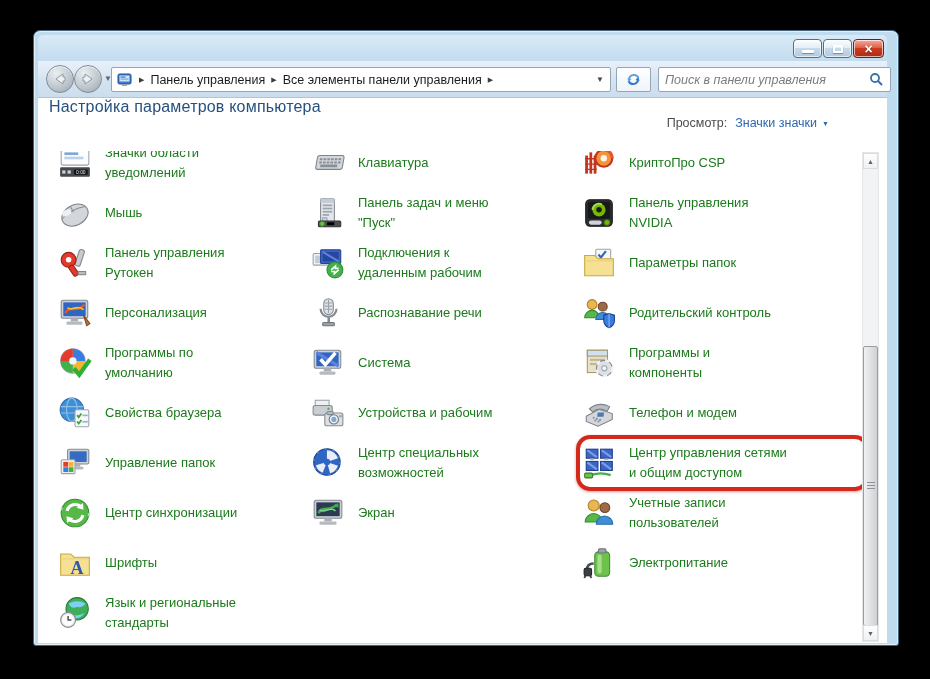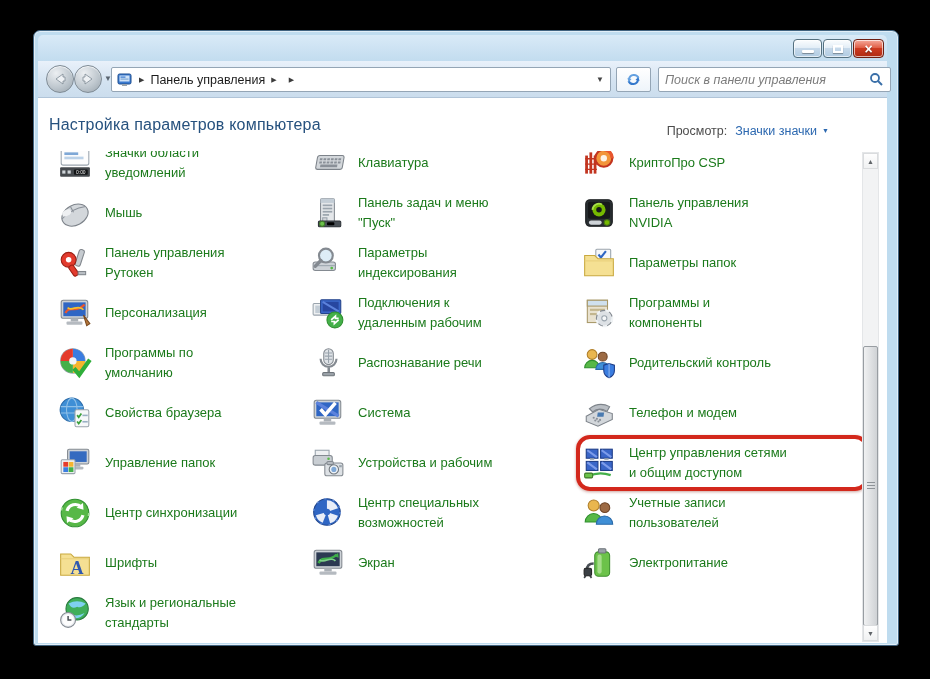--- a/index.html
+++ b/index.html
@@ -45,24 +45,24 @@
   .addr-drop{margin-left:auto;width:16px;text-align:center;font-size:8px;color:#444;}
   .refresh-btn{position:absolute;left:578px;top:6px;width:35px;height:25px;background:linear-gradient(#fff,#eef4fa);
     border:1px solid #94a5b5;border-radius:2px;display:flex;align-items:center;justify-content:center;}
   .searchbox{position:absolute;left:620px;top:6px;width:233px;height:25px;background:#fff;
     border:1px solid #94a5b5;border-radius:2px;display:flex;align-items:center;padding:0 6px;}
   .searchbox input{flex:1;border:none;outline:none;font-family:"Liberation Sans",sans-serif;
     font-size:12.5px;font-style:italic;color:#737373;background:transparent;}
   .searchbox input::placeholder{color:#7c7c7c;font-style:italic;}
 
   
-  .cp-header{height:53px;background:#fff;display:flex;align-items:center;
-    padding:0 58px 0 11px;}
+  .cp-header{height:53px;background:#fff;display:flex;align-items:flex-start;
+    padding:0 58px 0 11px;flex-direction:column;}
   .cp-title{font-size:16px;color:var(--title-blue);letter-spacing:.2px;}
-  .view-ctl{margin-left:auto;display:flex;align-items:center;font-size:12.5px;margin-top:12px;}
+  .view-ctl{margin-left:auto;display:flex;align-items:center;font-size:12.5px;}
   .view-label{color:#4c4c4c;margin-right:8px;}
   .view-link{color:var(--view-link);cursor:pointer;}
   .view-arrow{color:var(--view-link);font-size:7px;margin-left:5px;}
 
   
   .content{position:relative;height:492px;background:#fff;overflow:hidden;}
   .col{position:absolute;top:-13px;}
   .col1{left:20px;width:250px;} .col2{left:273px;width:235px;} .col3{left:544px;width:300px;}
   .cell{height:50px;display:flex;align-items:center;position:relative;cursor:pointer;}
   .cell .ic{width:34px;height:34px;flex:0 0 34px;margin-right:13px;}
@@ -118,20 +118,21 @@
         <rect x="1" y="2" width="13" height="10" rx="1.5" fill="#3a7ad0" stroke="#1d4c8e"></rect>
         <rect x="2.5" y="3.5" width="10" height="6" fill="#cfe2f6"></rect>
         <rect x="3.5" y="4.5" width="5" height="1.2" fill="#3a7ad0"></rect>
         <rect x="3.5" y="6.5" width="8" height="1.2" fill="#7fa8d6"></rect>
         <rect x="5" y="12" width="5" height="2" fill="#9aa4ad"></rect>
       </svg>
       <span id="breadcrumb" style="display:flex;align-items:center;">
           <span class="crumb-sep">▶</span>
           <span class="crumb">Панель управления</span>
           <span class="crumb-sep">▶</span>
+          <span class="crumb">Все элементы панели управления</span>
           <span class="crumb-sep">▶</span>
         </span>
       <span class="addr-drop">▼</span>
     </div>
 
     <div class="refresh-btn">
       <svg width="17" height="17" viewBox="0 0 17 17">
         <path d="M3.5 10 A5 5 0 0 0 13 9" fill="none" stroke="#3478cc" stroke-width="2"></path>
         <path d="M13.5 5.5 L14.5 10 L10.5 9 Z" fill="#3478cc"></path>
         <path d="M13.5 7 A5 5 0 0 0 4 8" fill="none" stroke="#64a0e0" stroke-width="2"></path>
@@ -316,31 +317,20 @@
               <rect x="11" y="20.5" width="4" height="4" fill="#d3d7db" stroke="#9aa4ad"></rect>
               <rect x="7" y="23.5" width="21" height="5.5" rx="1" fill="#4a5056" stroke="#2e3338"></rect>
               <circle cx="10.5" cy="26.2" r="2.4" fill="#6cc24a" stroke="#3f7a2a"></circle>
               <rect x="15" y="24.8" width="7" height="2.8" rx="1" fill="#7d8democ8a"></rect>
             </svg></span>
           <span class="lbl">Панель задач и меню
 "Пуск"</span>
         </div>
         <div class="cell">
           <span class="ic"><svg viewBox="0 0 32 32" width="34" height="34">
-              <rect x="2" y="15" width="21" height="8" rx="2" fill="#cdd2d7" stroke="#848a91"></rect>
-              <path d="M2 18.5 H23" stroke="#9aa4ad"></path>
-              <circle cx="19.5" cy="20.8" r="1.3" fill="#57b847"></circle>
-              <circle cx="14" cy="9" r="6.5" fill="#d5e8f5" fill-opacity=".8" stroke="#848a91" stroke-width="2"></circle>
-              <path d="M9.3 13.7 L4 19" stroke="#848a91" stroke-width="3.2" stroke-linecap="round"></path>
-            </svg></span>
-          <span class="lbl">Параметры
-индексирования</span>
-        </div>
-        <div class="cell">
-          <span class="ic"><svg viewBox="0 0 32 32" width="34" height="34">
               <rect x="2" y="7" width="15" height="11" rx="1" fill="#eef0f2" stroke="#9aa4ad"></rect>
               <rect x="4" y="9" width="11" height="7" fill="#c3cdd6"></rect>
               <rect x="9" y="3.5" width="19" height="13" rx="1" fill="#3a66c8" stroke="#24448c"></rect>
               <rect x="11" y="5.5" width="15" height="9" fill="#2746a0"></rect>
               <path d="M11 5.5 L26 14.5" stroke="#5c82dc" stroke-width="2"></path>
               <circle cx="22.5" cy="22.5" r="7.5" fill="#44b049" stroke="#2f8f2f"></circle>
               <path d="M19 22.5 L23 19 V21 H26 M26 22.5 L22 26 V24 H19" stroke="#fff" stroke-width="1.6" fill="none"></path>
             </svg></span>
           <span class="lbl">Подключения к
 удаленным рабочим</span>
@@ -437,41 +427,41 @@
               <rect x="13" y="3" width="14" height="12" rx="1" fill="#f6f8fa" stroke="#9aa4ad"></rect>
               <path d="M15.5 8 L17.8 10.8 L22.5 4.8" stroke="#2f66c4" stroke-width="2" fill="none"></path>
               <rect x="15" y="12" width="10" height="1.6" fill="#9ab0c4"></rect>
               <path d="M2.5 9 H12 L15 12 H29.5 V28 H2.5 Z" fill="#f5e093" stroke="#c9a93f"></path>
               <path d="M2.5 14 H29.5" stroke="#e8d07a"></path>
             </svg></span>
           <span class="lbl">Параметры папок</span>
         </div>
         <div class="cell">
           <span class="ic"><svg viewBox="0 0 32 32" width="34" height="34">
+              <circle cx="9.5" cy="8" r="4.6" fill="#e9b64f" stroke="#b07f2a"></circle>
+              <path d="M2.5 20.5 a7 7 0 0 1 14 0 Z" fill="#57b847" stroke="#2f8f2f"></path>
+              <circle cx="19.5" cy="10" r="4.2" fill="#9c6a44" stroke="#6e4426"></circle>
+              <path d="M13 22 a6.5 6.5 0 0 1 13 0 Z" fill="#3f8fd6" stroke="#2a6aa8"></path>
+              <path d="M20.5 18 L25.5 16.5 L30.5 18 V23 C30.5 26.5 28 28.8 25.5 29.8 C23 28.8 20.5 26.5 20.5 23 Z" fill="#3a7de0" stroke="#1d3c86"></path>
+              <path d="M25.5 16.5 L25.5 29.8" stroke="#8fb4ec"></path>
+            </svg></span>
+          <span class="lbl">Родительский контроль</span>
+        </div>
+        <div class="cell">
+          <span class="ic"><svg viewBox="0 0 32 32" width="34" height="34">
               <rect x="5" y="4" width="19" height="21" fill="#e9e2cf" stroke="#a89868"></rect>
               <rect x="5" y="4" width="19" height="5.5" fill="#cfe0ee" stroke="#a89868"></rect>
               <rect x="7.5" y="12" width="14" height="2" fill="#c3b68e"></rect>
               <rect x="7.5" y="16" width="14" height="2" fill="#c3b68e"></rect>
               <circle cx="21" cy="21" r="7.5" fill="#dde1e5" stroke="#848a91"></circle>
               <circle cx="21" cy="21" r="7.5" fill="none" stroke="#f0f3f5" stroke-width="2" stroke-dasharray="4 5"></circle>
               <circle cx="21" cy="21" r="2.4" fill="#f6f8fa" stroke="#9aa4ad"></circle>
             </svg></span>
           <span class="lbl">Программы и
 компоненты</span>
-        </div>
-        <div class="cell">
-          <span class="ic"><svg viewBox="0 0 32 32" width="34" height="34">
-              <circle cx="9.5" cy="8" r="4.6" fill="#e9b64f" stroke="#b07f2a"></circle>
-              <path d="M2.5 20.5 a7 7 0 0 1 14 0 Z" fill="#57b847" stroke="#2f8f2f"></path>
-              <circle cx="19.5" cy="10" r="4.2" fill="#9c6a44" stroke="#6e4426"></circle>
-              <path d="M13 22 a6.5 6.5 0 0 1 13 0 Z" fill="#3f8fd6" stroke="#2a6aa8"></path>
-              <path d="M20.5 18 L25.5 16.5 L30.5 18 V23 C30.5 26.5 28 28.8 25.5 29.8 C23 28.8 20.5 26.5 20.5 23 Z" fill="#3a7de0" stroke="#1d3c86"></path>
-              <path d="M25.5 16.5 L25.5 29.8" stroke="#8fb4ec"></path>
-            </svg></span>
-          <span class="lbl">Родительский контроль</span>
         </div>
         <div class="cell">
           <span class="ic"><svg viewBox="0 0 32 32" width="34" height="34">
               <path d="M4 19 L16 12.5 L28.5 16.5 L28.5 22 L15 28.5 L4 24 Z" fill="#d3d7db" stroke="#7d838a"></path>
               <path d="M7 12 Q16 5 26 10 L23.5 14.5 Q16 10 10 15 Z" fill="#b9bec4" stroke="#7d838a"></path>
               <rect x="17" y="15.5" width="6" height="4" fill="#4a7ab0" transform="skewX(-8)"></rect>
               <g fill="#8a9098">
                 <circle cx="11" cy="20.5" r="1"></circle>
                 <circle cx="14" cy="21.5" r="1"></circle>
                 <circle cx="17" cy="22.5" r="1"></circle>

